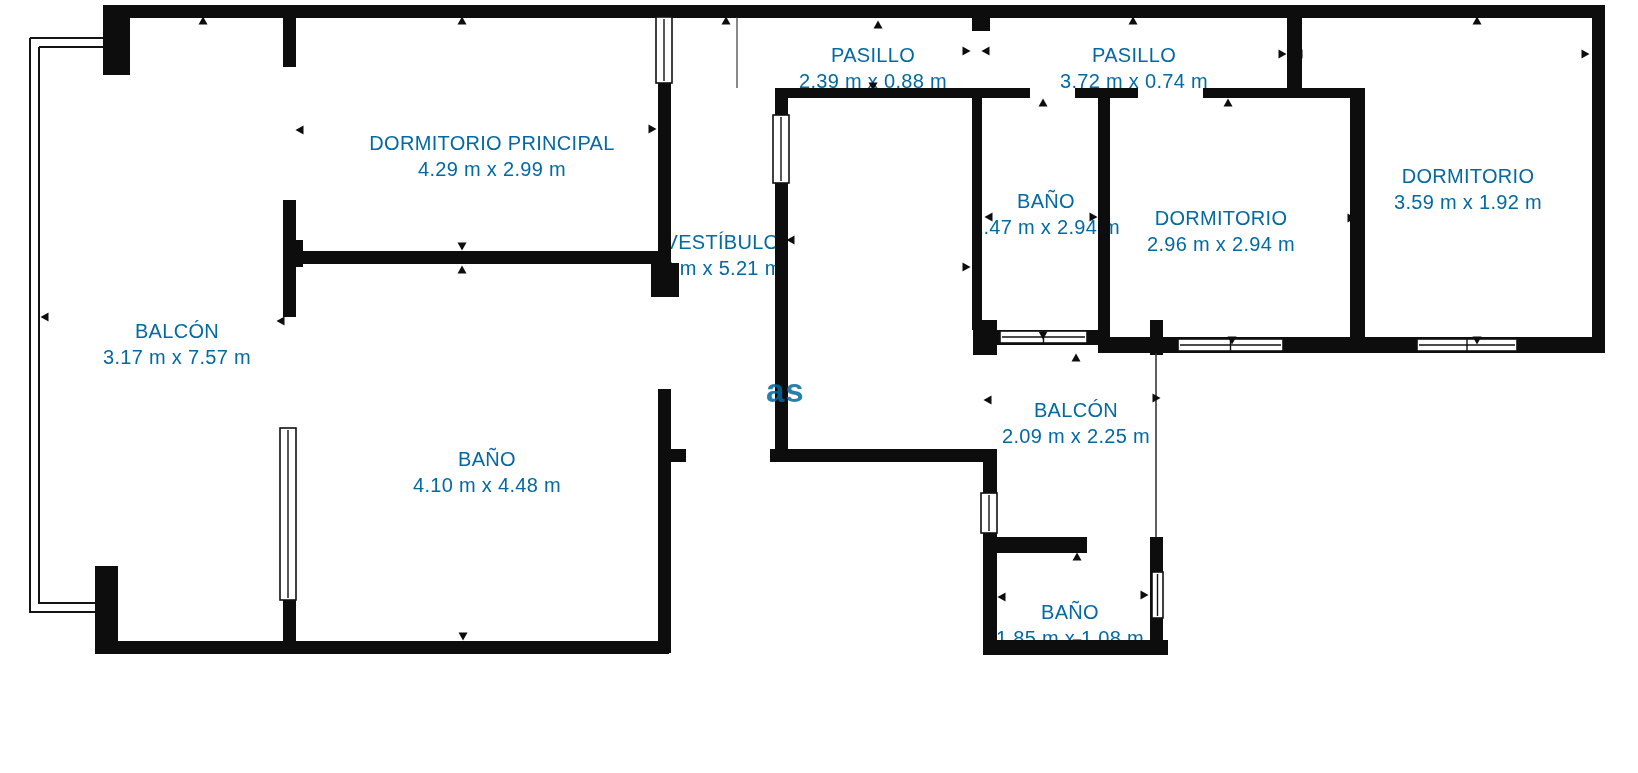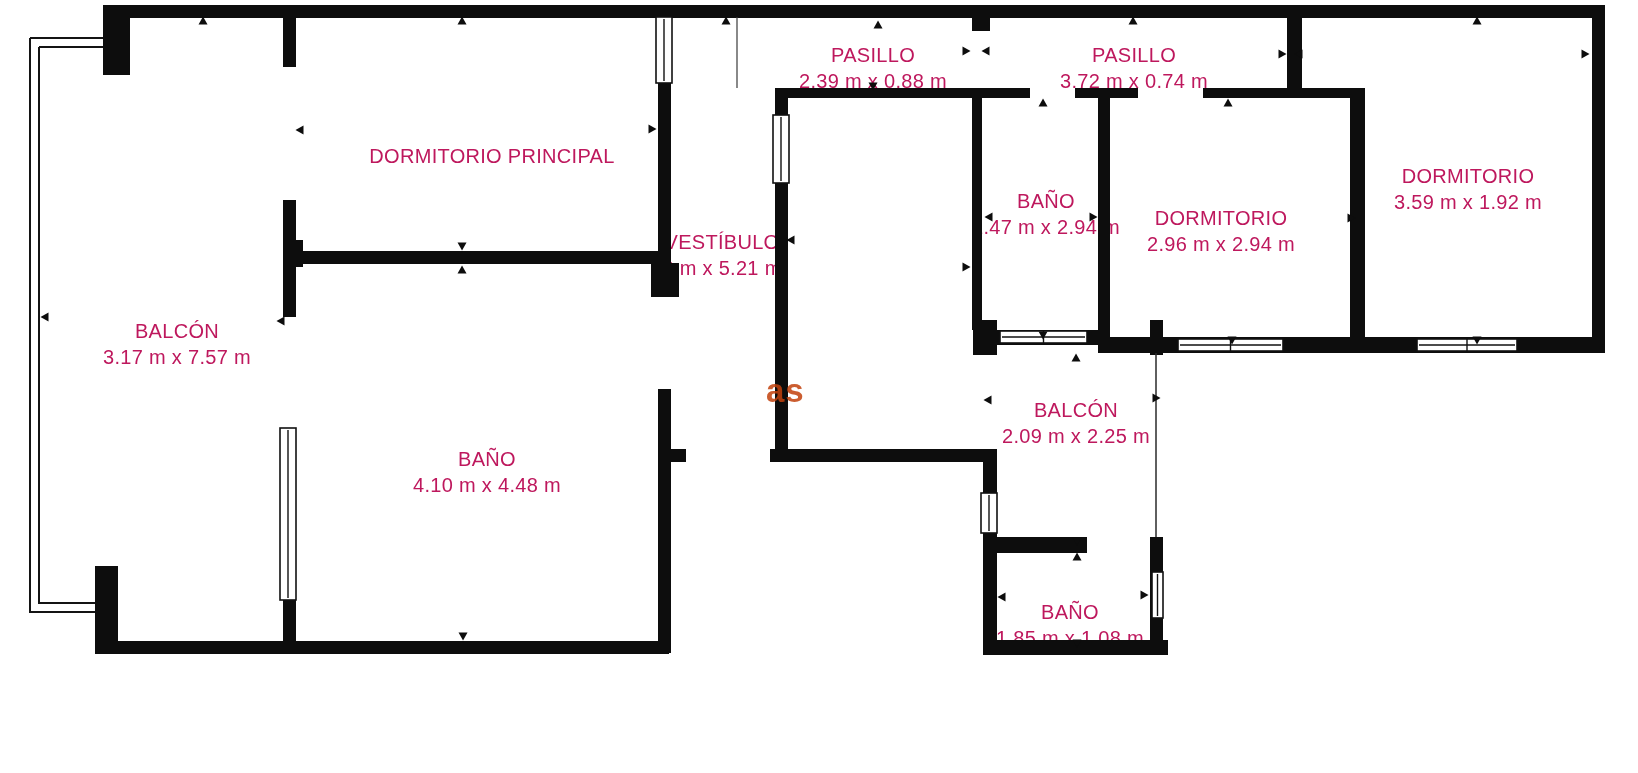--- a/index.html
+++ b/index.html
@@ -1,33 +1,34 @@
 <!DOCTYPE html>
 <html><head>
 <meta charset="utf-8">
 <style>
   html,body{margin:0;padding:0;background:#ffffff;}
   #plan{position:relative;width:1638px;height:773px;background:#ffffff;overflow:hidden;
         font-family:"Liberation Sans", sans-serif;}
   #plan-svg{position:absolute;left:0;top:0;z-index:2;pointer-events:none;}
   .room-label{position:absolute;z-index:1;transform:translate(-50%,-50%);
-        text-align:center;color:#be185d;font-size:20px;line-height:26px;
+        text-align:center;color:#0369a1;font-size:20px;line-height:26px;
         letter-spacing:.3px;white-space:nowrap;
         text-shadow:0 0 4px #fff,0 0 8px #fff;}
   .room-name,.room-dims{display:block;}
   #watermark{position:absolute;z-index:3;left:766px;top:372px;font-size:33px;
-        font-weight:bold;color:#c2410c;opacity:.85;letter-spacing:1px;}
+        font-weight:bold;color:#0369a1;opacity:.85;letter-spacing:1px;}
 </style>
 </head>
 <body>
 
 <div id="plan">
 
   <div class="room-label" style="left:492px;top:156px">
     <span class="room-name">DORMITORIO PRINCIPAL</span>
+    <span class="room-dims">4.29 m x 2.99 m</span>
   </div>
   <div class="room-label" style="left:177px;top:344px">
     <span class="room-name">BALCÓN</span>
     <span class="room-dims">3.17 m x 7.57 m</span>
   </div>
   <div class="room-label" style="left:487px;top:472px">
     <span class="room-name">BAÑO</span>
     <span class="room-dims">4.10 m x 4.48 m</span>
   </div>
   <div class="room-label" style="left:722px;top:255px">

